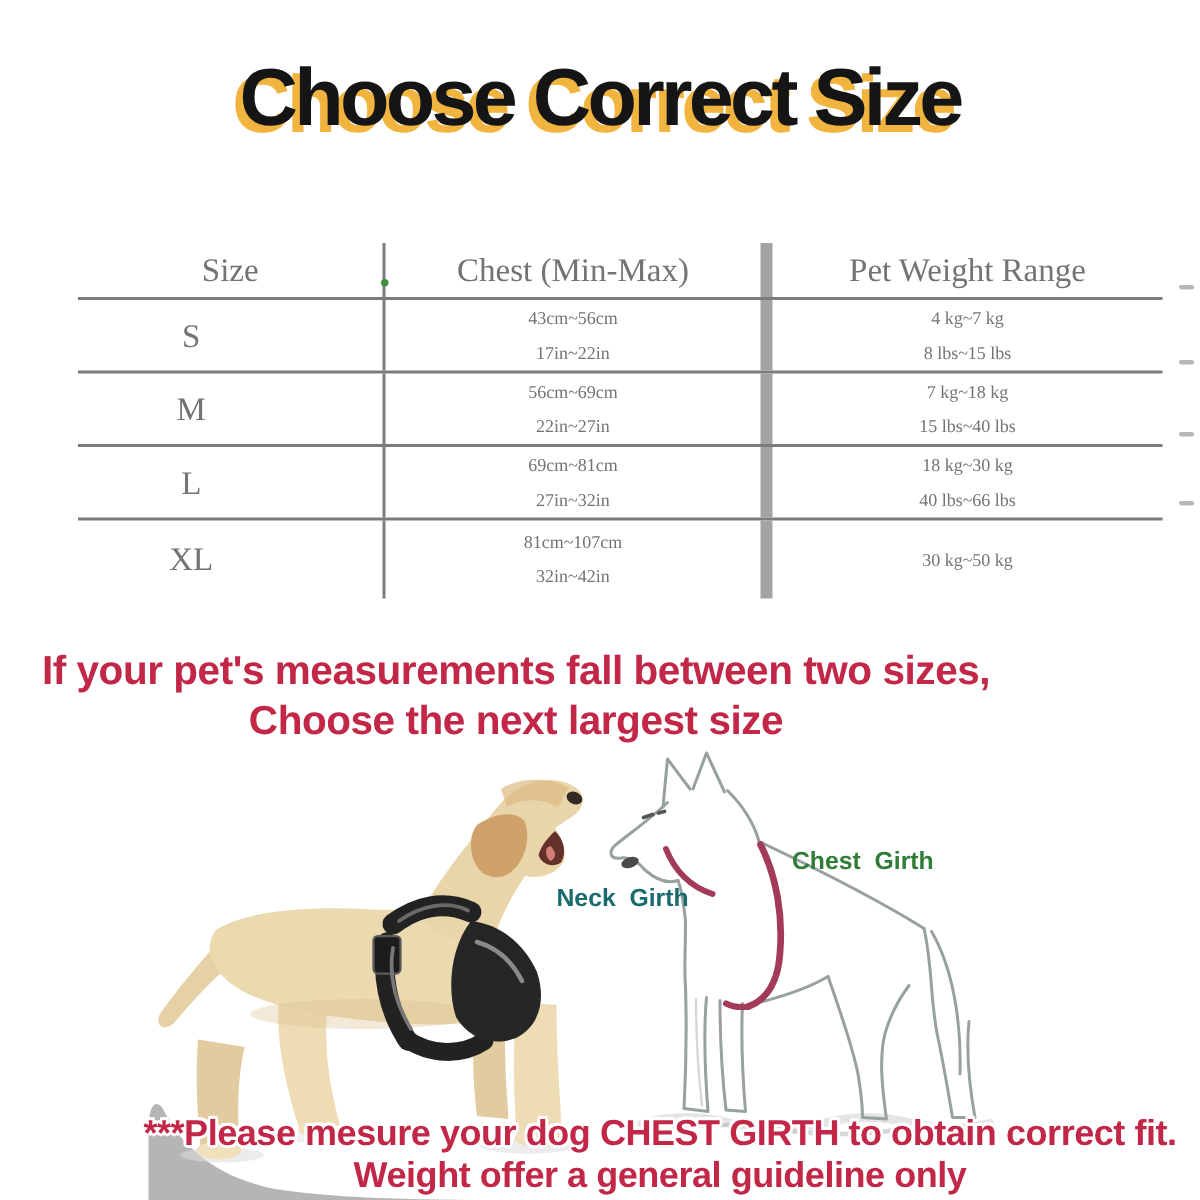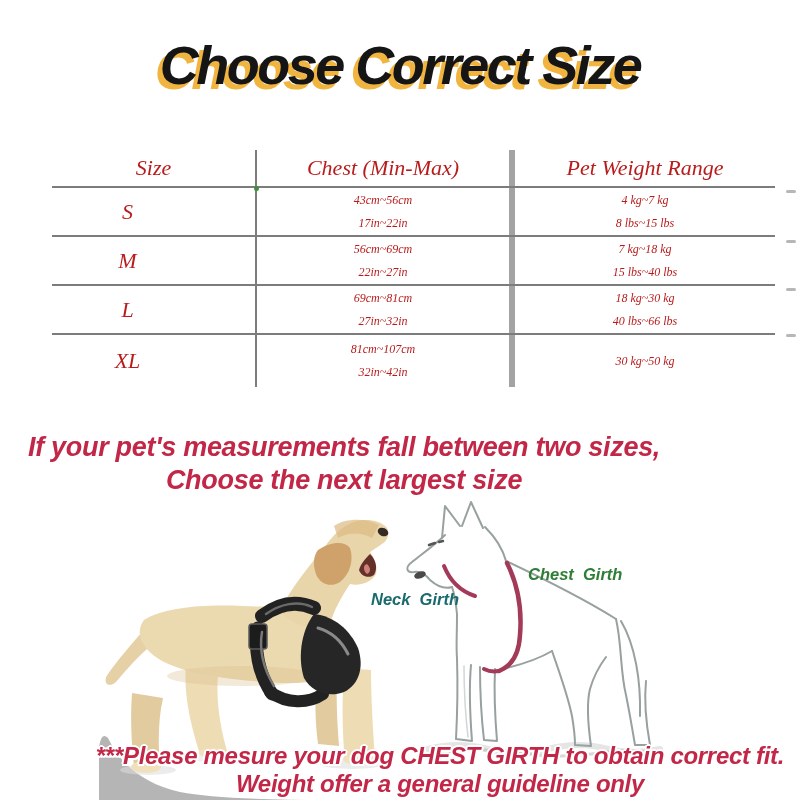--- a/index.html
+++ b/index.html
@@ -1,30 +1,30 @@
 <!DOCTYPE html>
 <html><head>
 <meta charset="utf-8">
 <style>
   html,body{margin:0;padding:0;background:#fff;}
   .stage{position:relative;width:800px;height:800px;background:#ffffff;overflow:hidden;
-         font-family:"Liberation Sans",sans-serif;font-style:italic;}
+         font-family:"Liberation Sans",sans-serif;}
 
   
   .title{position:absolute;left:0;top:34px;width:800px;text-align:center;
          font-size:54px;font-weight:700;letter-spacing:-2.5px;color:#151515;
          text-shadow:-5px 5px 0 #f1b43e;}
 
   
-  .size-table{position:absolute;left:52px;top:150px;width:723px;
-              font-family:"Liberation Serif",serif;color:#b91c1c;}
+  .size-table{position:absolute;left:52px;top:162px;width:723px;
+              font-family:"Liberation Serif",serif;color:#737373;}
   .t-row{display:grid;grid-template-columns:203px 260px 260px;}
   .t-row .cell{display:flex;flex-direction:column;align-items:center;justify-content:center;
                box-sizing:border-box;}
-  .c2{border-left:2px solid #7c7c7c;border-right:6px solid #a3a3a3;}
+  .c2{border-left:2px solid #7c7c7c;border-right:8px solid #a3a3a3;}
   .t-head{border-bottom:2px solid #7c7c7c;}
   .t-head .cell{height:36px;font-size:22px;}
   .t-data .cell{height:47px;}
   .t-data.rule{border-bottom:2px solid #7c7c7c;}
   .t-data.last .cell{height:52px;}
   .size-cell{font-size:22px;padding-right:52px;}
   .sub{font-size:12px;line-height:23px;white-space:pre;}
   .green-dot{position:absolute;left:254px;top:186px;width:5px;height:5px;
              border-radius:50%;background:#3f8f3f;}
   .edge-dash{position:absolute;width:10px;height:3px;background:#b7b7b7;border-radius:2px;}

